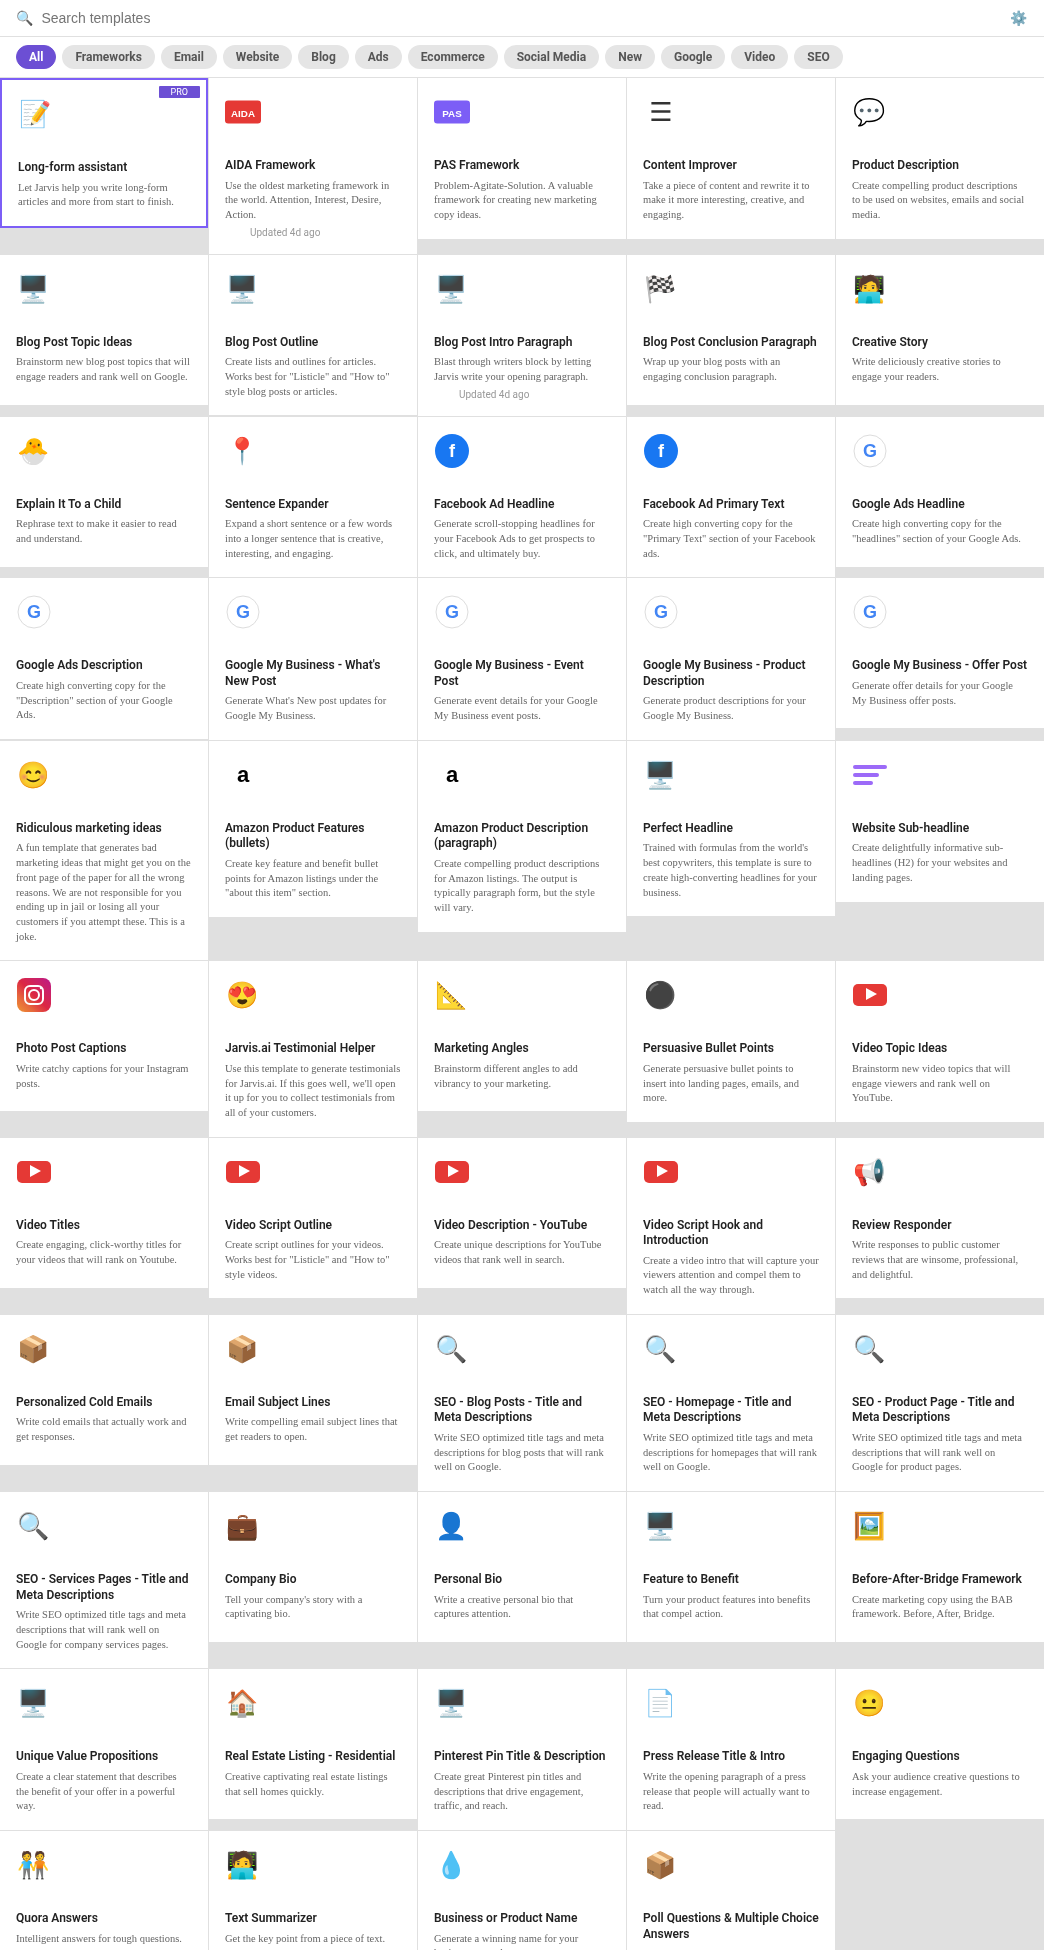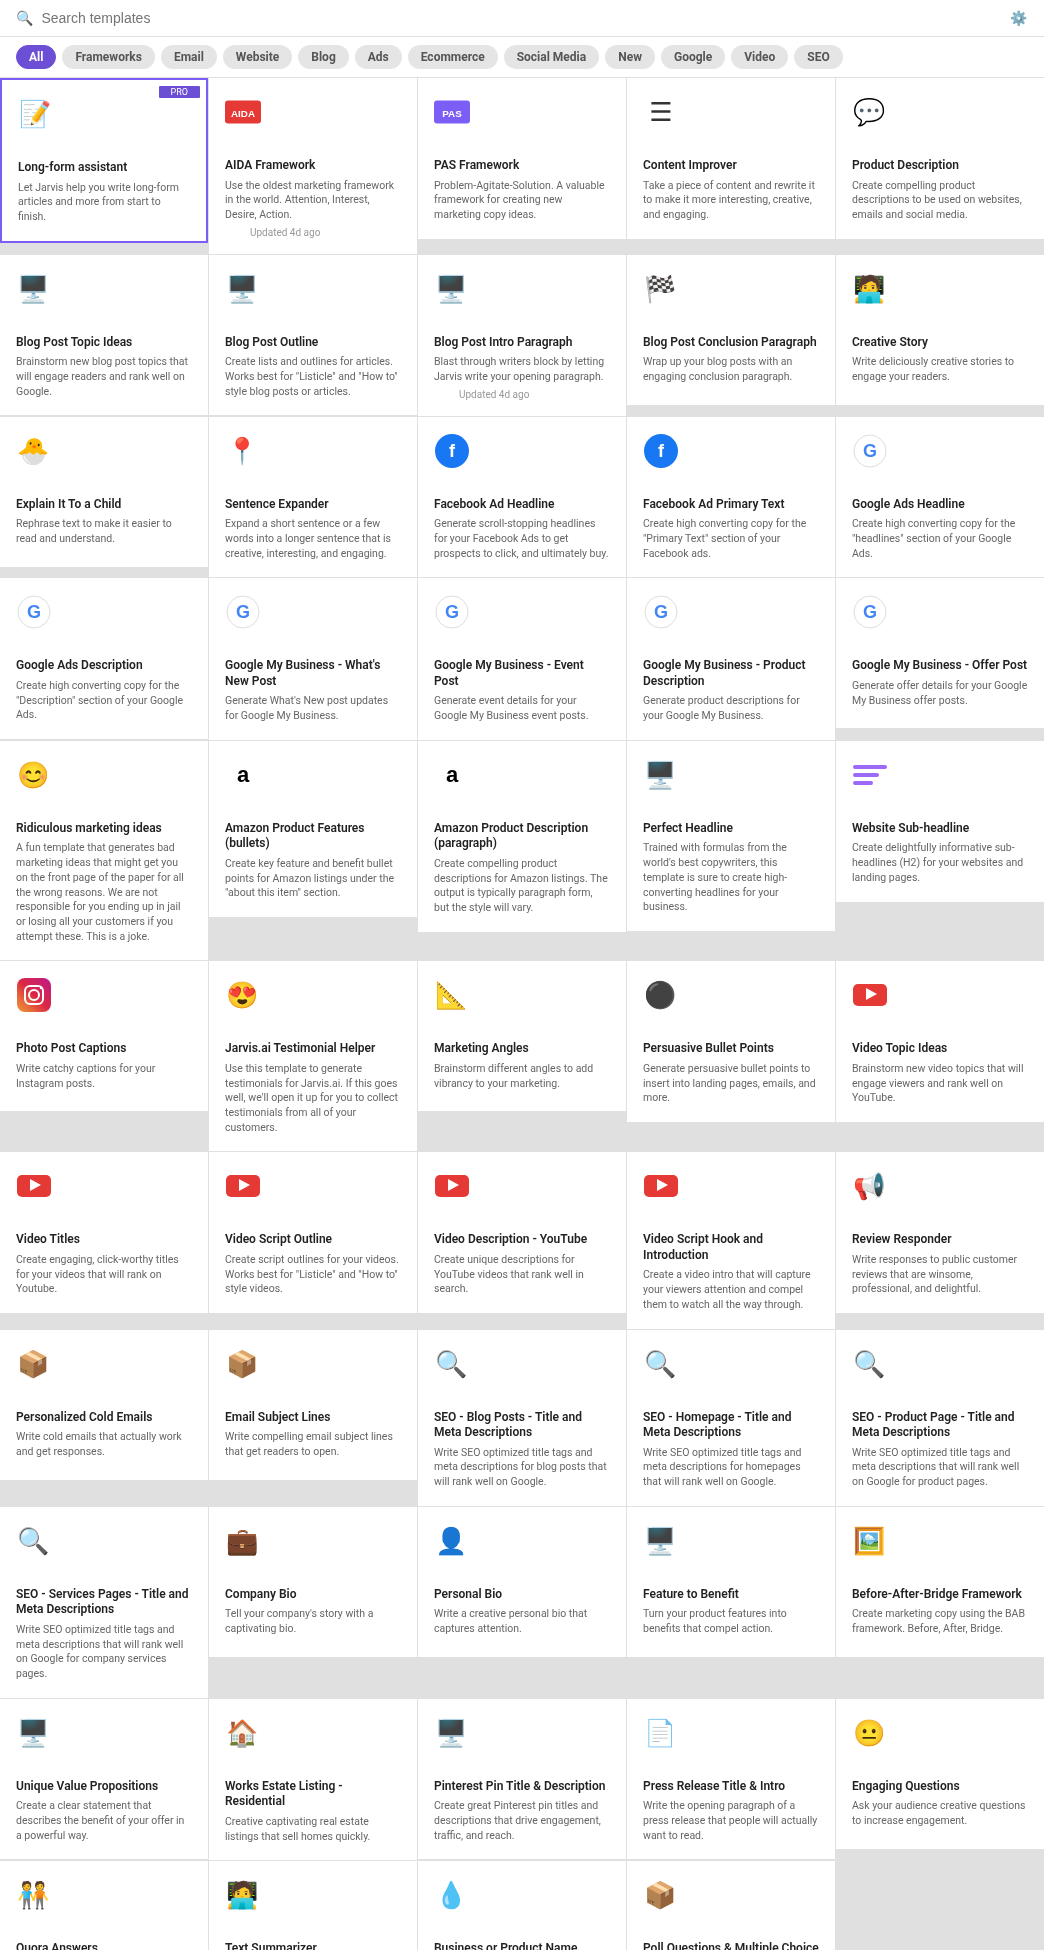--- a/index.html
+++ b/index.html
@@ -93,20 +93,21 @@
       font-weight: 600;
       margin-bottom: 5px;
       color: #222;
       line-height: 1.3;
       margin-top: 28px;
     }
     .card-desc {
       font-size: 10.5px;
       color: #666;
       line-height: 1.4;
+      font-family: Liberation Serif, serif;
     }
     .card-updated {
       font-size: 10px;
       color: #999;
       margin-top: 4px;
       margin-left: 25px;
     }
     .pro-badge {
       background: #6c4fd4;
       color: #fff;
@@ -642,21 +643,21 @@
         </div>
         <div class="card-title">Unique Value Propositions</div>
         <div class="card-desc">Create a clear statement that describes the benefit of your offer in a powerful way.</div>
       </div>
     </div>
     <div class="card-wrap">
       <div class="card">
         <div class="card-icon">
           <span style="font-size:26px">🏠</span>
         </div>
-        <div class="card-title">Works Estate Listing - Residential</div>
+        <div class="card-title">Real Estate Listing - Residential</div>
         <div class="card-desc">Creative captivating real estate listings that sell homes quickly.</div>
       </div>
     </div>
     <div class="card-wrap">
       <div class="card">
         <div class="card-icon">
           <span style="font-size:26px">🖥️</span>
         </div>
         <div class="card-title">Pinterest Pin Title &amp; Description</div>
         <div class="card-desc">Create great Pinterest pin titles and descriptions that drive engagement, traffic, and reach.</div>

